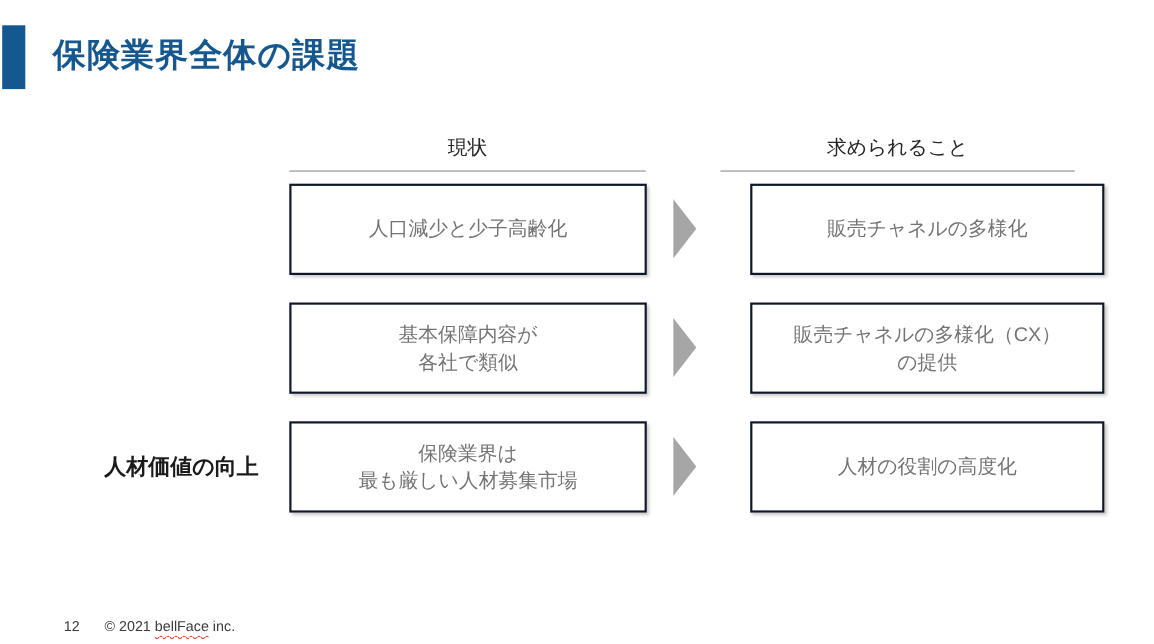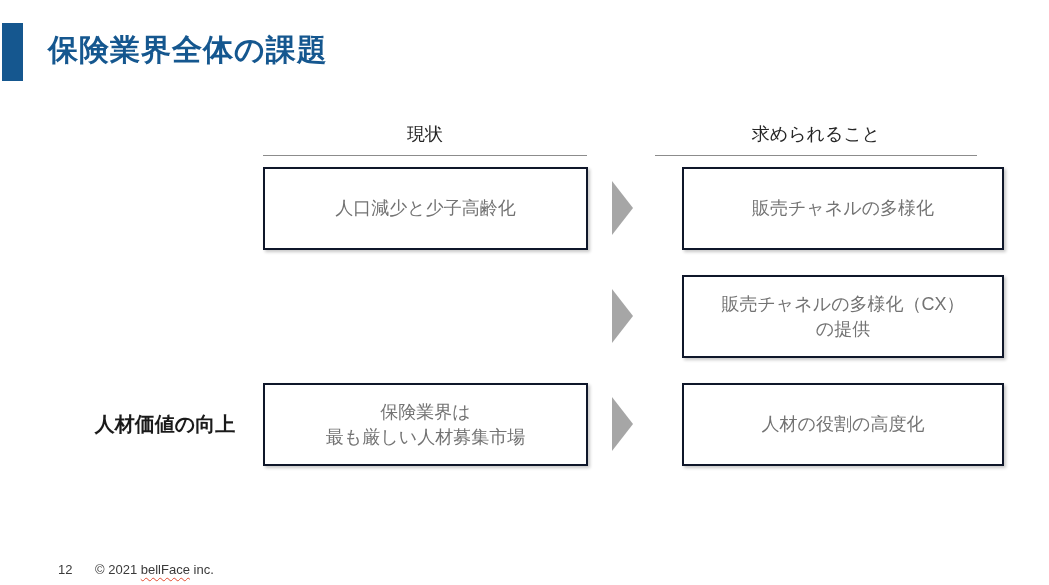--- a/index.html
+++ b/index.html
@@ -57,20 +57,22 @@
   <div class="col-header current">現状</div>
   <div class="header-underline current"></div>
   <div class="header-underline required"></div>
 
   <div class="box current y0">人口減少と少子高齢化</div>
   <svg class="arrow ya0" viewBox="0 0 21 54" width="21" height="54">
     <polygon points="0,0 21,27 0,54" fill="#A6A6A6"></polygon>
   </svg>
   <div class="box required y0">販売チャネルの多様化</div>
 
+  <div class="box current y1">基本保障内容が
+各社で類似</div>
   <svg class="arrow ya1" viewBox="0 0 21 54" width="21" height="54">
     <polygon points="0,0 21,27 0,54" fill="#A6A6A6"></polygon>
   </svg>
   <div class="box required y1">販売チャネルの多様化（CX）
 の提供</div>
 
   <div class="row-label y2">人材価値の向上</div>
   <div class="box current y2">保険業界は
 最も厳しい人材募集市場</div>
   <svg class="arrow ya2" viewBox="0 0 21 54" width="21" height="54">

